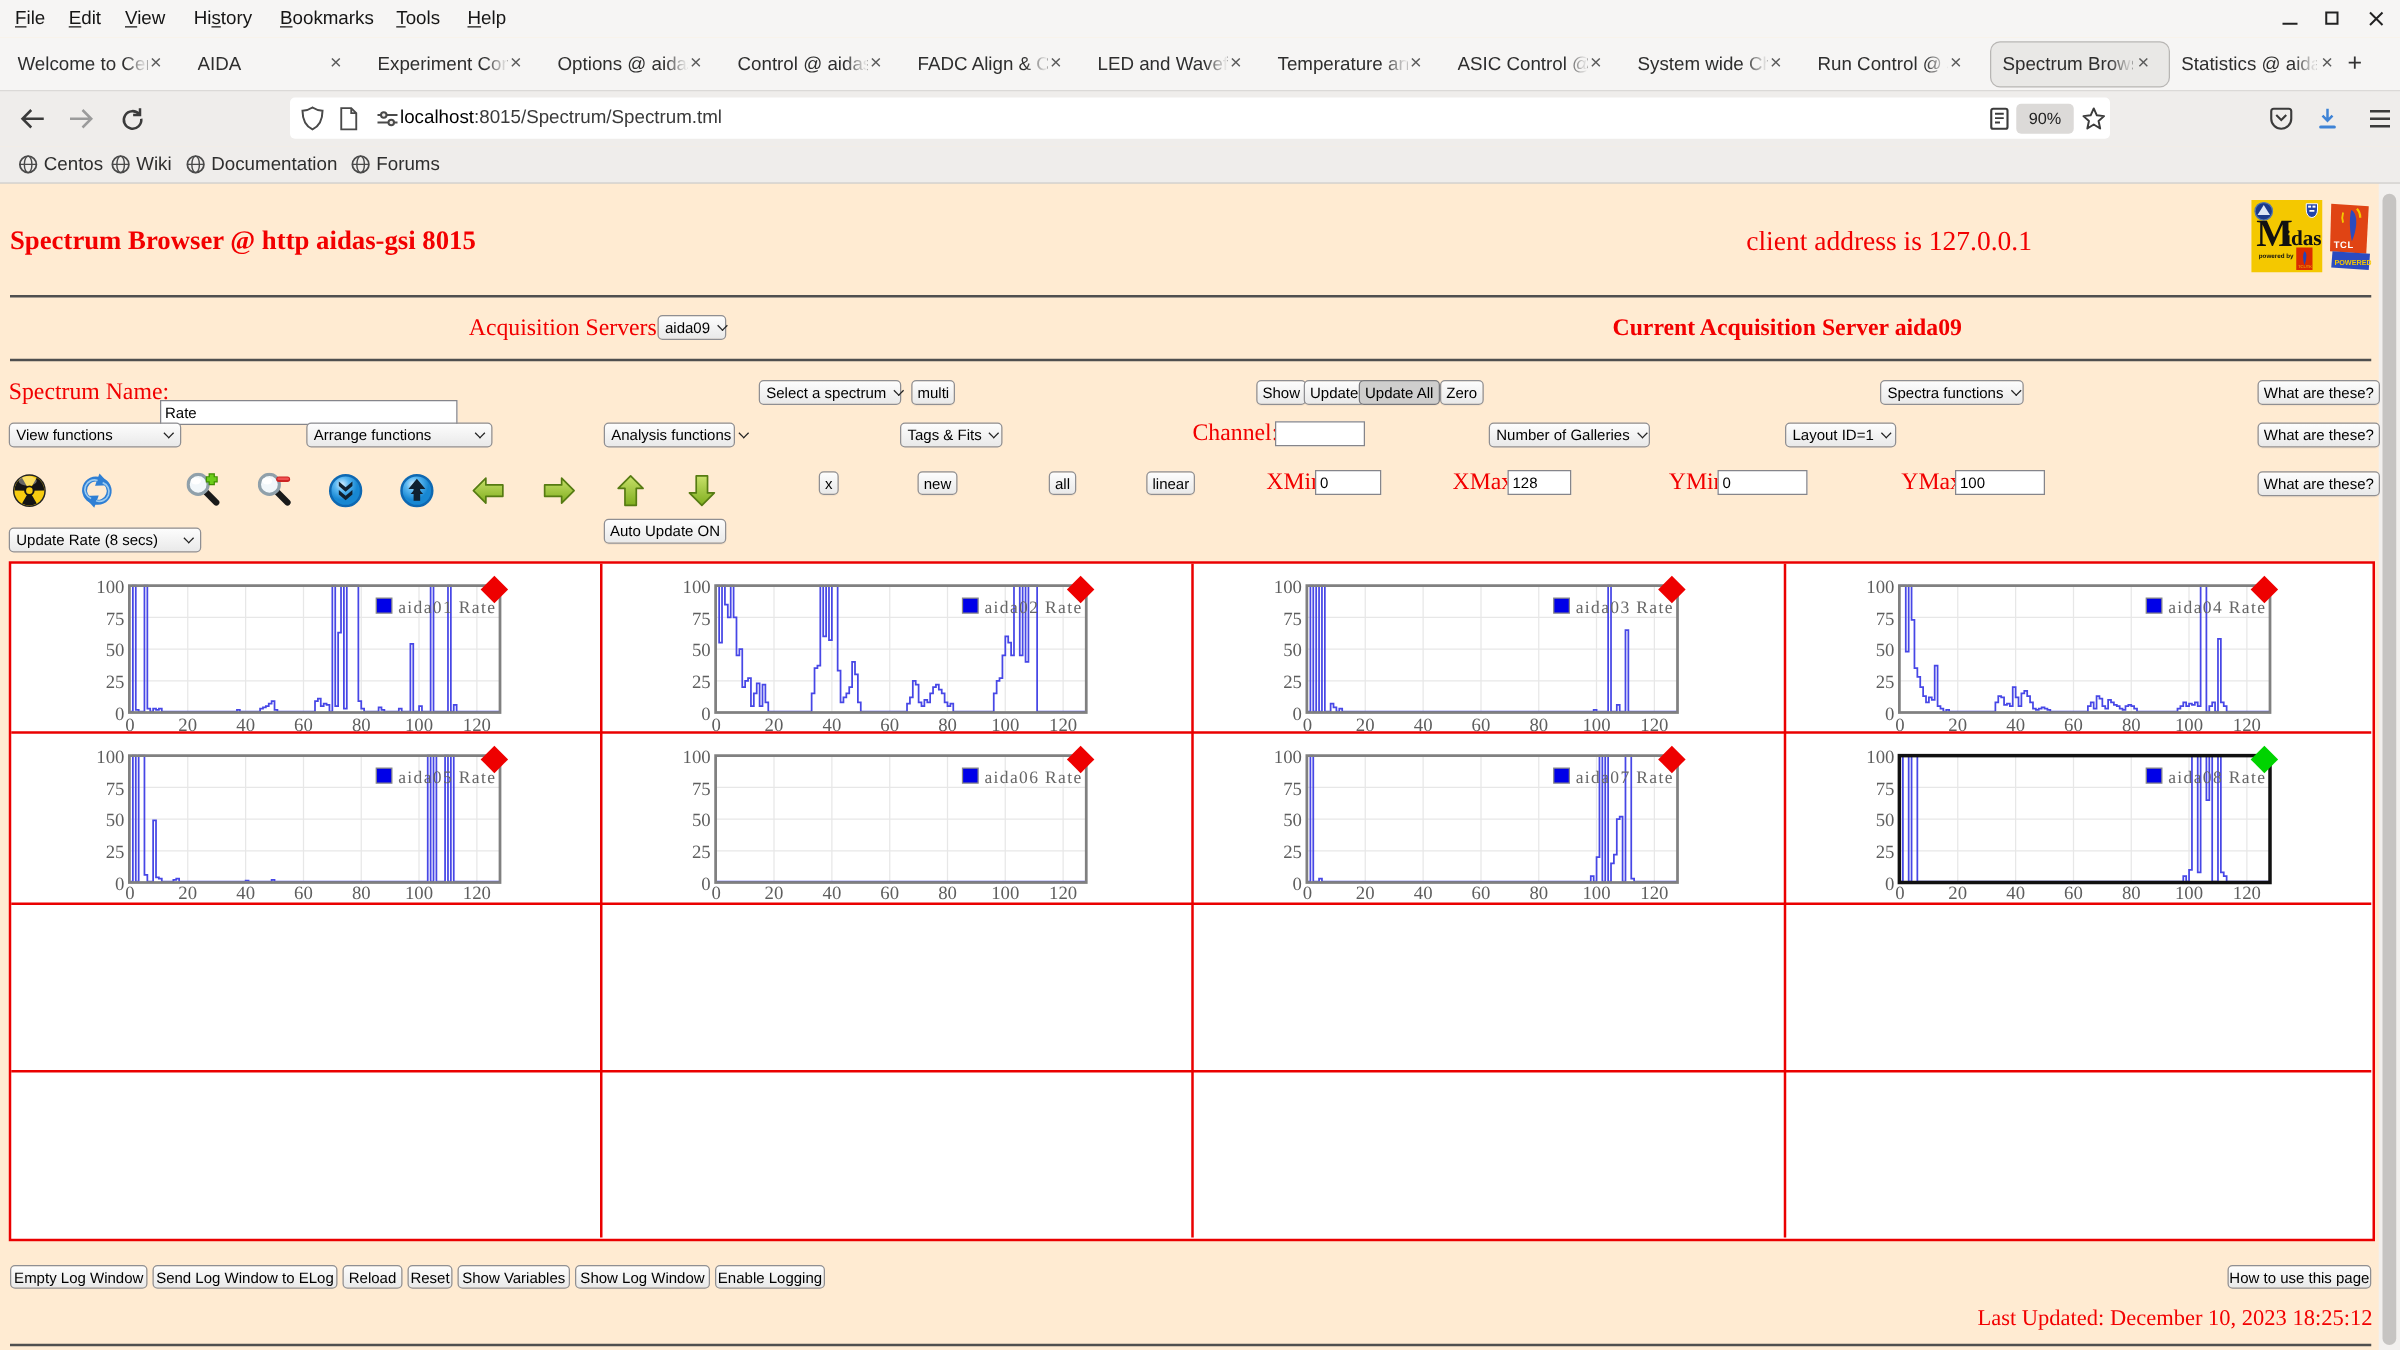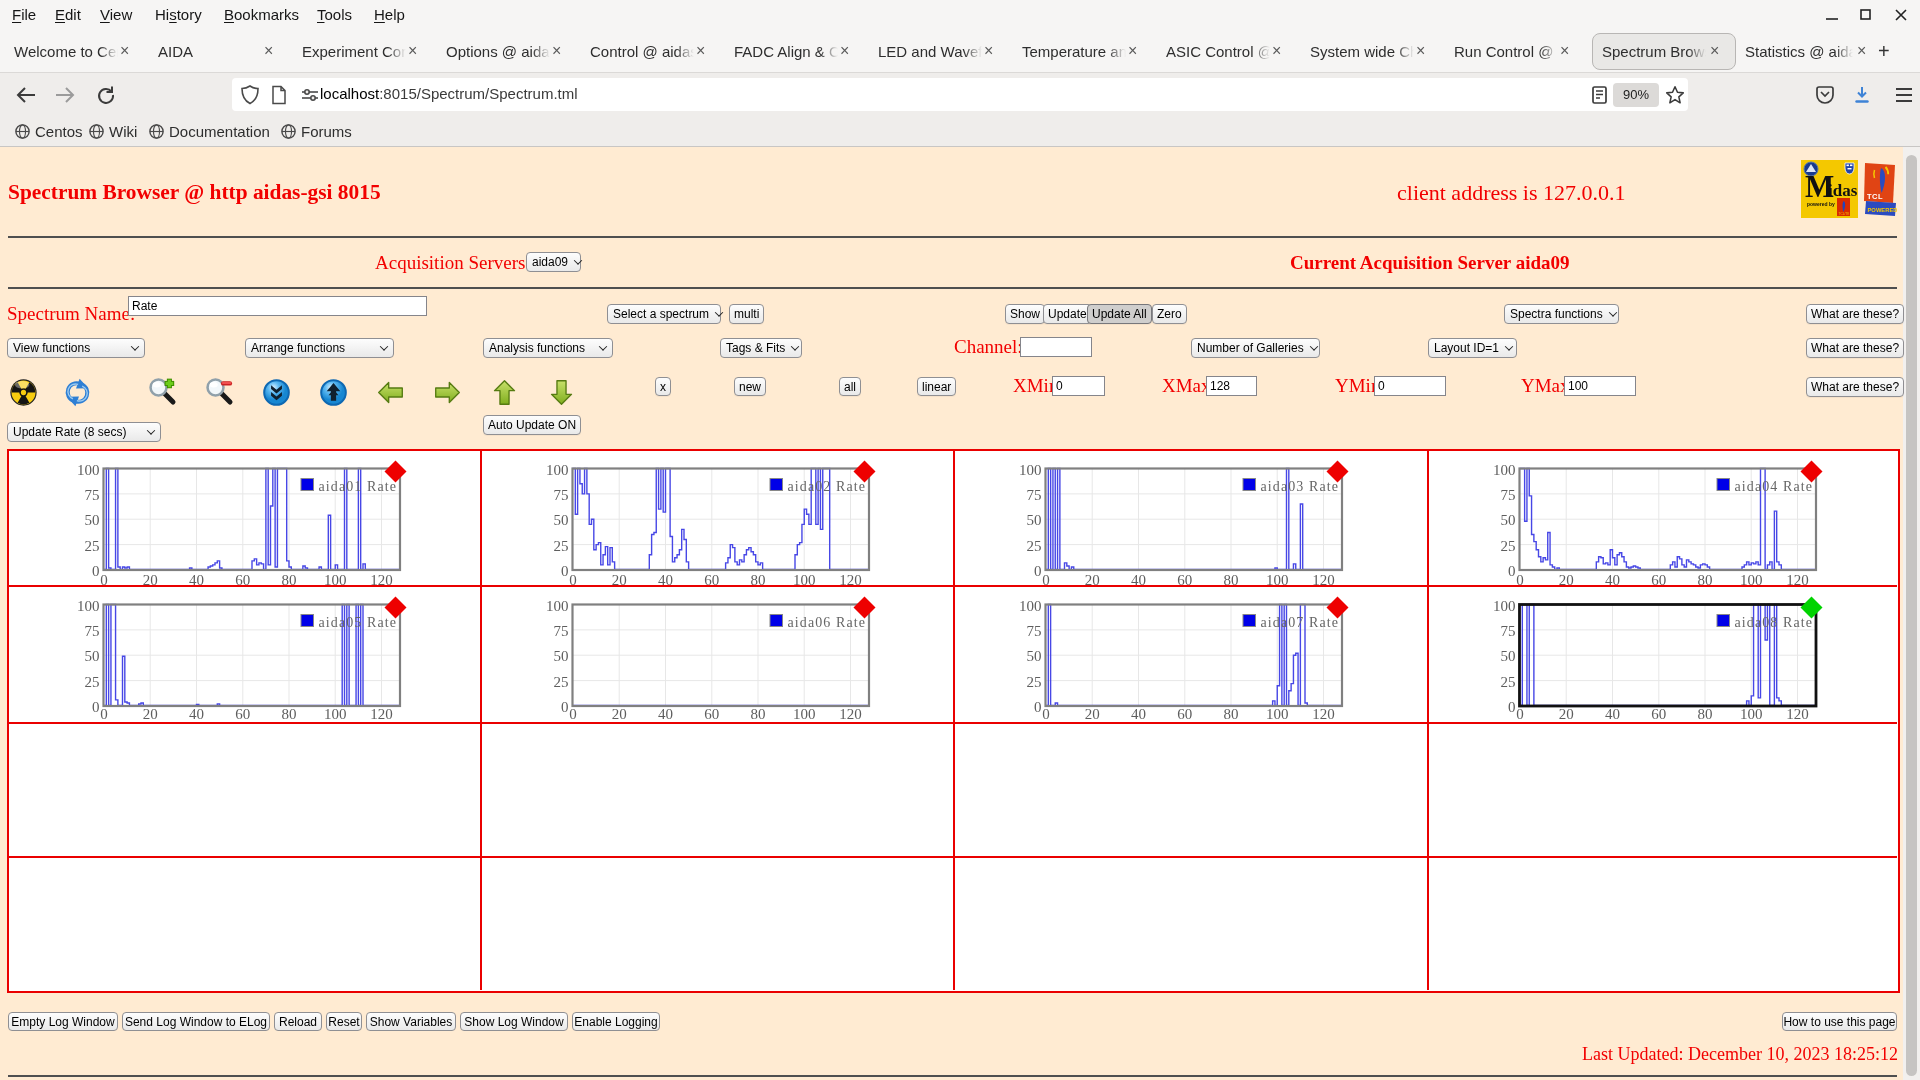--- a/index.html
+++ b/index.html
@@ -189,32 +189,32 @@
 <text x="4" y="37.5" font-family="Liberation Sans,sans-serif" font-size="7.5" font-weight="bold" fill="#fff" letter-spacing="0.5">TCL</text>
 <polygon points="3,40 33,42 32,55 2,53" fill="#2B4BC0"></polygon>
 <text x="4.5" y="51" font-family="Liberation Sans,sans-serif" font-size="5.8" font-weight="bold" fill="#F4C800">POWERED</text>
 </svg>
 <div class="hr" style="top:236px"></div>
 <div class="hr" style="top:287px"></div>
 <span class="abs red" style="left:375px;top:252px;font-size:19px">Acquisition Servers</span>
 <span class="fxs" style="left:526px;top:252px;width:55px;font-size:12px">aida09</span>
 <span class="abs red" style="left:1290px;top:252px;font-size:19px;font-weight:bold">Current Acquisition Server aida09</span>
 <span class="abs red" style="left:7px;top:303px;font-size:19px">Spectrum Name:</span>
-<input class="fx" style="left: 128px; top: 296px; width: 299px;" value="Rate">
+<input class="fx" style="left: 128px; top: 320px; width: 238px;" value="Rate">
 <span class="fxs" style="left:607px;top:304px;width:114px">Select a spectrum</span>
 <button class="fx" style="left:729px;top:304px">multi</button>
 <button class="fx" style="left:1005px;top:304px">Show</button>
 <button class="fx" style="left:1043px;top:304px">Update</button>
 <button class="fx pressed" style="left:1087px;top:304px">Update All</button>
 <button class="fx" style="left:1152px;top:304px">Zero</button>
 <span class="fxs" style="left:1504px;top:304px;width:115px">Spectra functions</span>
 <button class="fx" style="left:1806px;top:304px">What are these?</button>
 <span class="fxs" style="left:7px;top:338px;width:138px">View functions</span>
 <span class="fxs" style="left:245px;top:338px;width:149px">Arrange functions</span>
-<span class="fxs" style="left:483px;top:338px;width:130px">Analysis functions</span>
+<span class="fxs" style="left:483px;top:338px;width:105px">Analysis functions</span>
 <span class="fxs" style="left:720px;top:338px;width:82px">Tags &amp; Fits</span>
 <span class="abs red" style="left:954px;top:336px;font-size:19px">Channel:</span>
 <input class="fx" style="left: 1020px; top: 337px; width: 72px;">
 <span class="fxs" style="left:1191px;top:338px;width:129px">Number of Galleries</span>
 <span class="fxs" style="left:1428px;top:338px;width:89px">Layout ID=1</span>
 <button class="fx" style="left:1806px;top:338px">What are these?</button>
 <svg class="abs" style="left:9px;top:378px" width="29" height="29" viewBox="0 0 32 32">
       <circle cx="16" cy="16" r="14.5" fill="#222"></circle>
       <circle cx="16" cy="16" r="13.2" fill="#F7CC10"></circle>
       <g fill="#141414">

